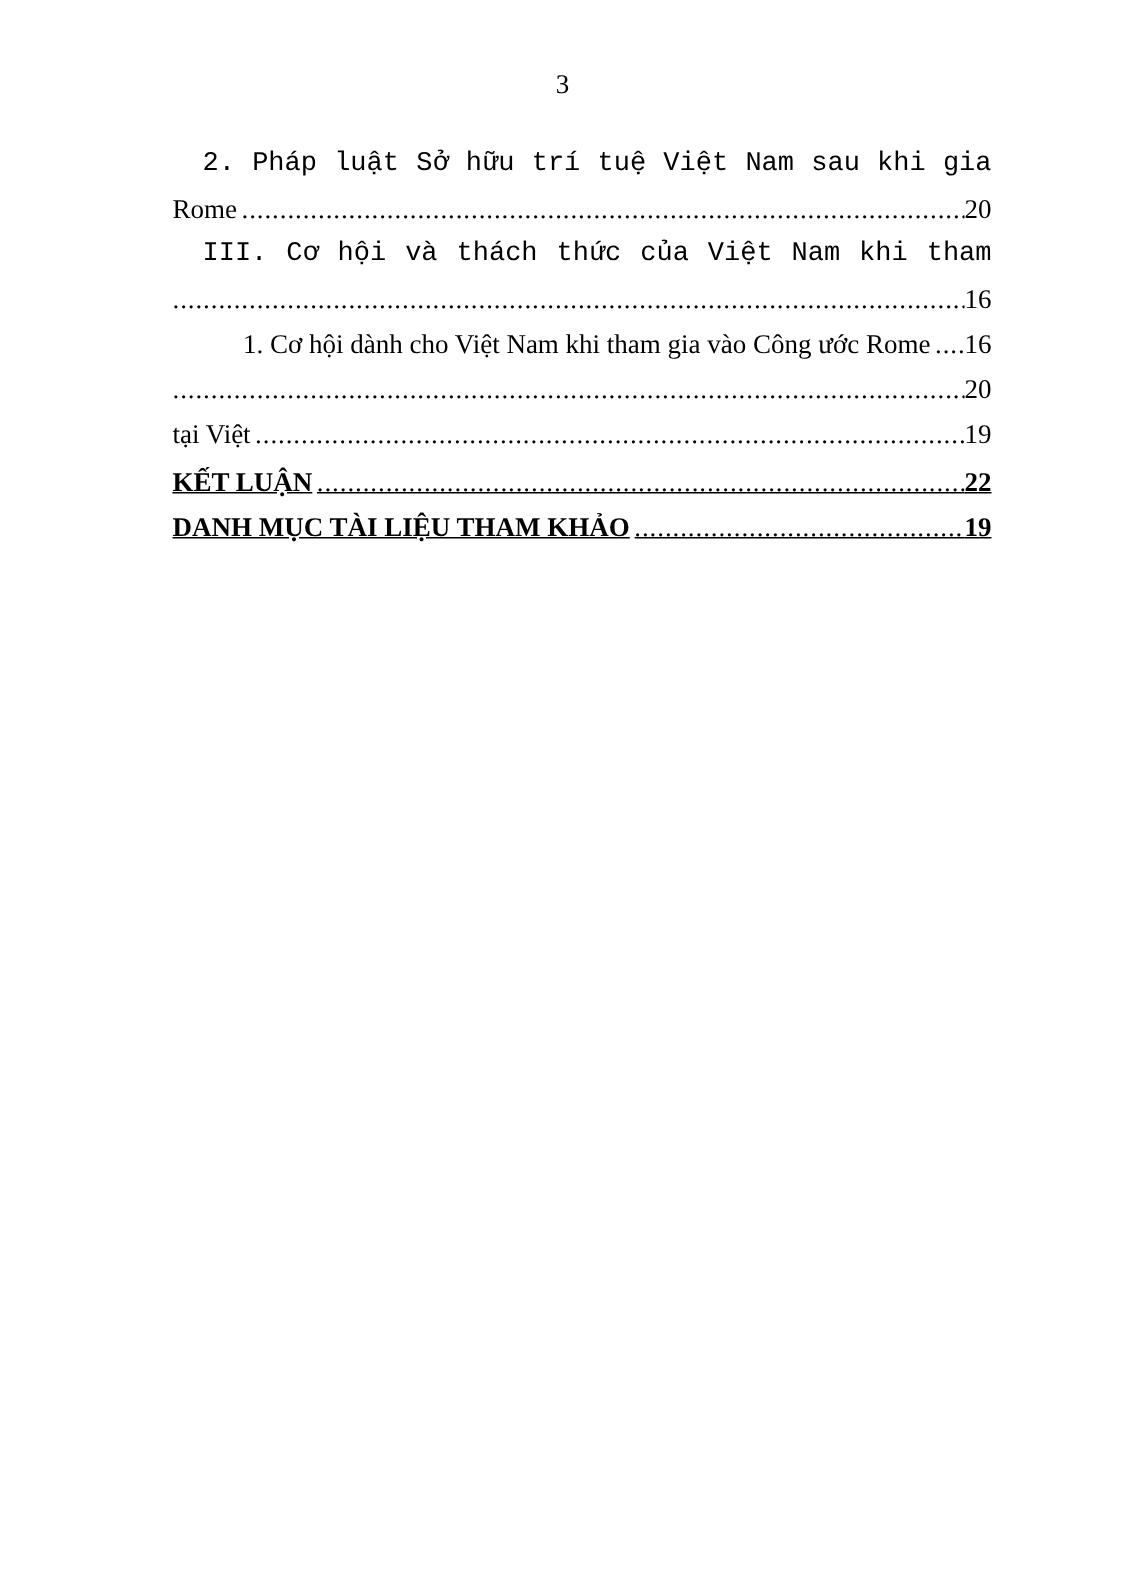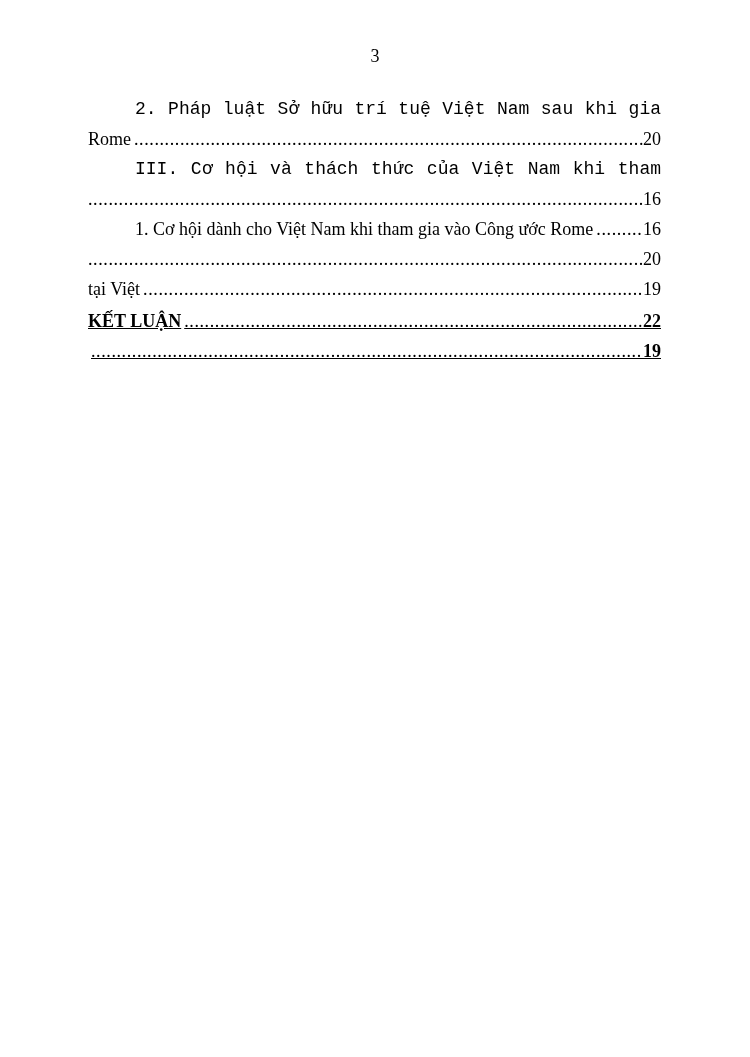--- a/index.html
+++ b/index.html
@@ -47,20 +47,21 @@
   }
   .l-indent { padding-left: 47px; }
   
   .l-flex {
     display: flex;
     align-items: baseline;
   }
   .l-flex .txt {
     flex: 0 0 auto;
     white-space: nowrap;
+    margin-left: 27px;
   }
   .leader {
     flex: 1 1 auto;
     min-width: 0;
     overflow: hidden;
     white-space: nowrap;
     letter-spacing: 0.6px;
     margin-left: 3px;
   }
   .l-dotsonly .leader { margin-left: 0; }
@@ -118,18 +119,19 @@
       <span class="pg">19</span>
     </div>
 
     <div class="toc-line l-flex l-bold l-gap">
       <span class="txt">KẾT LUẬN</span>
       <span class="leader">............................................................................................................................................................................................................................................................................................................</span>
       <span class="pg">22</span>
     </div>
 
     <div class="toc-line l-flex l-bold">
+      <span class="txt">DANH MỤC TÀI LIỆU THAM KHẢO</span>
       <span class="leader">............................................................................................................................................................................................................................................................................................................</span>
       <span class="pg">19</span>
     </div>
 
   </div>
 </div>
 
 </body></html>

